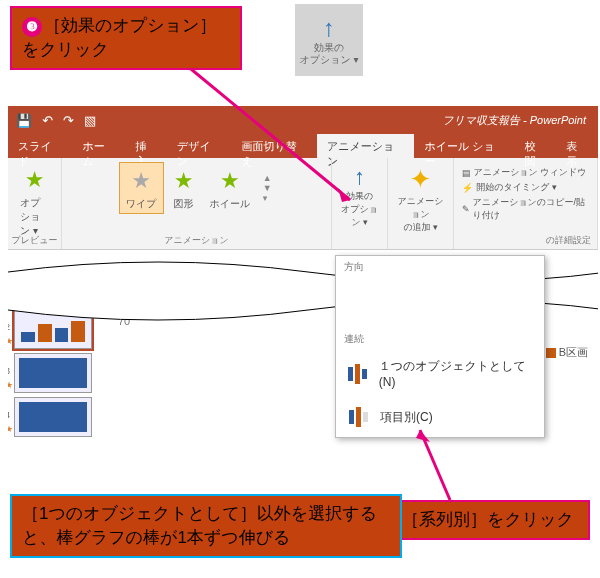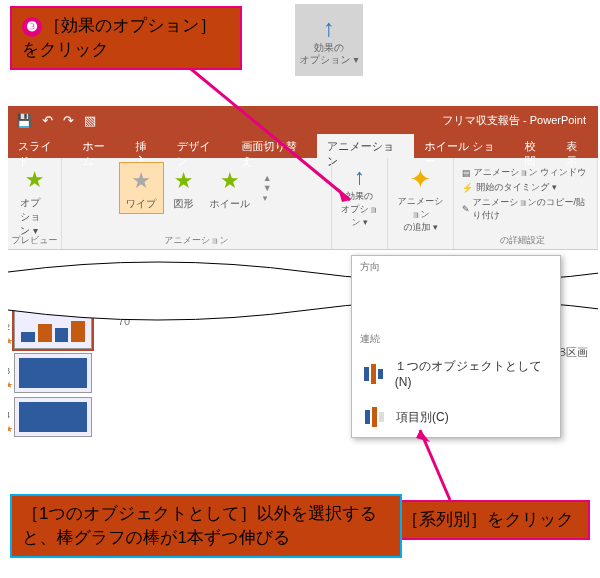--- a/index.html
+++ b/index.html
@@ -14,38 +14,38 @@
 
 .iso-btn{position:absolute;left:295px;top:4px;width:68px;height:72px;background:#d4d4d4;display:flex;flex-direction:column;align-items:center;justify-content:center;z-index:5}
 .iso-btn .arrow-up{color:#2e75b6;font-size:24px;font-weight:bold}
 .iso-btn .lbl{font-size:10px;color:#666;text-align:center;line-height:1.2}
 
 
 .ppt{position:absolute;left:8px;top:106px;width:590px;background:#b7472a}
 .titlebar{height:28px;display:flex;align-items:center;color:#fff;font-size:11px}
 .titlebar .qat{display:flex;gap:10px;padding-left:8px}
 .titlebar .qat span{font-size:13px}
-.titlebar .title{margin-left:auto;margin-right:12px;}
+.titlebar .title{margin-left:auto;margin-right:12px;font-style:italic}
 .tabs{display:flex;height:24px;font-size:11px;color:#fff}
 .tabs .tab{padding:5px 10px;cursor:pointer}
 .tabs .tab.active{background:#f3f3f3;color:#444}
 .ribbon-body{background:#f3f3f3;height:92px;display:flex;border-bottom:1px solid #ccc}
 .rgroup{border-right:1px solid #ddd;padding:4px 6px 0;display:flex;flex-direction:column;align-items:center;position:relative}
 .rgroup .glabel{position:absolute;bottom:2px;left:0;right:0;text-align:center;font-size:9px;color:#777}
 .rbtn{display:flex;flex-direction:column;align-items:center;justify-content:center;padding:2px 6px;font-size:10px;color:#555}
 .rbtn .ic{font-size:22px;height:32px;display:flex;align-items:center}
 .star{color:#7fba00;font-size:26px}
 .star.gray{color:#aaa}
 .rbtn.sel{background:#ffe0b2;border:1px solid #e0a040}
 .anim-row{display:flex;gap:4px}
 .adv-col{display:flex;flex-direction:column;gap:2px;font-size:9px;color:#555;padding:4px 2px}
 .adv-col .r{display:flex;align-items:center;gap:3px}
 
 
-.dd{position:absolute;left:351px;top:255px;width:210px;background:#fff;border:1px solid #bbb;box-shadow:2px 2px 6px rgba(0,0,0,.3);z-index:15}
+.dd{position:absolute;left:335px;top:255px;width:210px;background:#fff;border:1px solid #bbb;box-shadow:2px 2px 6px rgba(0,0,0,.3);z-index:15}
 .dd .dd-head{font-size:10px;color:#777;padding:4px 8px}
 .dd .dd-item{display:flex;align-items:center;gap:10px;padding:8px 10px;font-size:12px;color:#333}
 .dd .dd-item.hover{background:#d6e9c6;border:1px solid #8bc34a}
 .dd .dd-ic{width:24px;height:24px;display:flex;align-items:center;justify-content:center}
 .bar-ic{display:flex;align-items:flex-end;gap:2px}
 .bar-ic span{width:5px;display:block}
 
 
 .lower{position:absolute;left:8px;top:295px;width:590px;height:175px;background:#fff;overflow:hidden}
 .thumbs{position:absolute;left:0;top:10px;width:90px}
@@ -135,21 +135,21 @@
           </div>
         <div class="r">
             <span>⚡</span>
             <span>開始のタイミング ▾</span>
           </div>
         <div class="r">
             <span>✎</span>
             <span>アニメーションのコピー/貼り付け</span>
           </div>
       </div>
-      <div class="glabel" style="padding-right:6px">の詳細設定</div>
+      <div class="glabel" style="text-align:right;padding-right:6px">の詳細設定</div>
     </div>
   </div>
 </div>
 
 <svg class="wave" style="top:252px">
     <path d="M0 20 Q150 0 300 20 T600 20 L600 40 L0 40 Z" fill="#fff"></path>
     <path d="M0 20 Q150 0 300 20 T600 20" stroke="#000" fill="none" stroke-width="1"></path>
   </svg>
 <svg class="wave" style="top:290px">
     <path d="M0 20 Q150 40 300 20 T600 20 L600 0 L0 0 Z" fill="#fff"></path>

